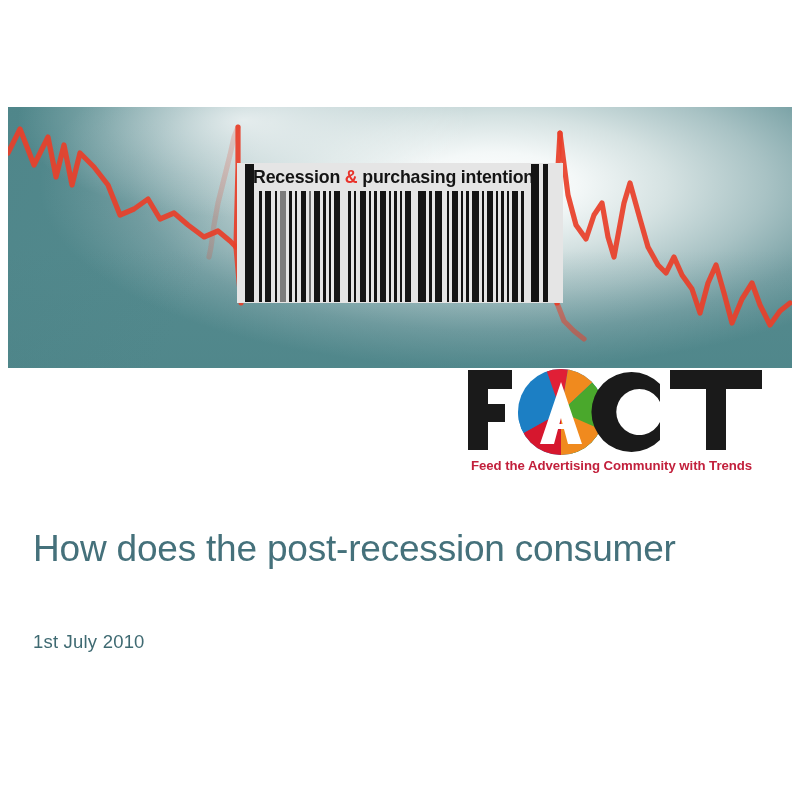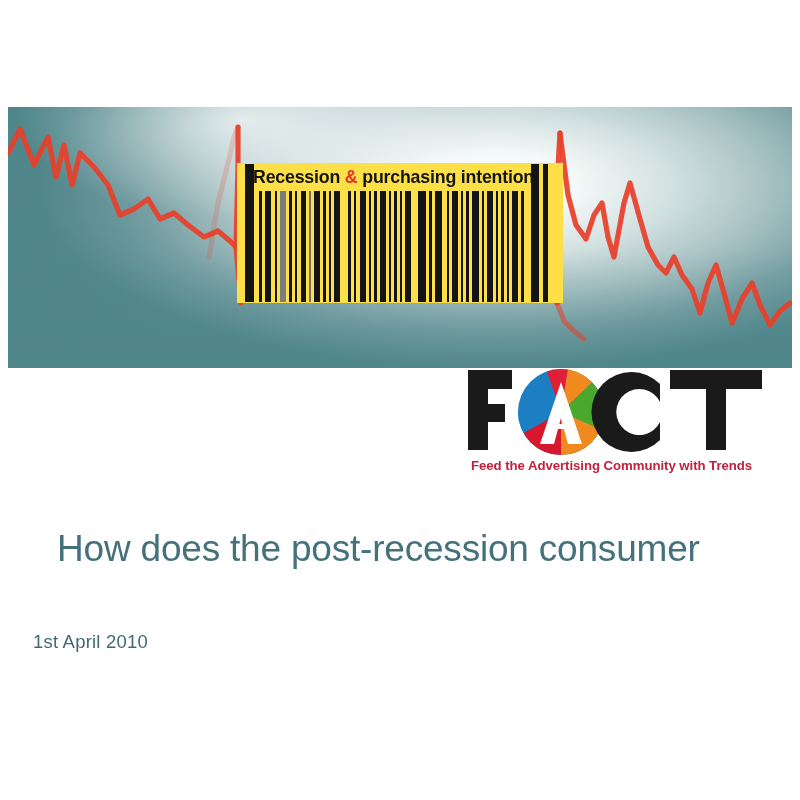--- a/index.html
+++ b/index.html
@@ -34,21 +34,21 @@
       linear-gradient(0deg, rgba(72,128,132,.30) 0%, rgba(72,128,132,0) 45%);
     pointer-events: none;
   }
   #chartline { position: absolute; inset: 0; }
 
   
   #barcode {
     position: absolute;
     left: 237px; top: 163px;
     width: 326px; height: 140px;
-    background: #fde047;
+    background: #e5e5e5;
   }
   #barcode-label {
     position: absolute;
     left: 16px; top: 2px;
     width: 288px; height: 24px;
     line-height: 23px;
     font-family: "Liberation Sans Narrow", "Liberation Sans", sans-serif;
     font-size: 18.5px;
     font-weight: bold;
     letter-spacing: -0.2px;
@@ -86,21 +86,21 @@
   #title {
     position: absolute;
     left: 33px; top: 524px;
     width: 730px;
     font-size: 37px;
     line-height: 50px;
     font-weight: normal;
     color: #45717b;
     letter-spacing: -0.2px;
   }
-  #title .ln { display: block; margin-left: 24px; }
+  #title .ln { display: block; }
   #subtitle {
     position: absolute;
     left: 33px; top: 631px;
     font-family: "Liberation Sans Narrow", "Liberation Sans", sans-serif;
     font-size: 18.5px;
     line-height: 22px;
     font-weight: normal;
     color: #3f6a72;
     letter-spacing: .2px;
   }
@@ -235,15 +235,15 @@
         <rect x="242" y="4" width="20" height="80"></rect>
       </g>
     </svg>
     <div id="logo-tagline">Feed the Advertising Community with Trends</div>
   </div>
 
   <h1 id="title">
     <span class="ln">How does the post-recession consumer</span>
   </h1>
 
-  <div id="subtitle">1st April 2010</div>
+  <div id="subtitle">1st July 2010</div>
 
 </div>
 
 </body></html>

